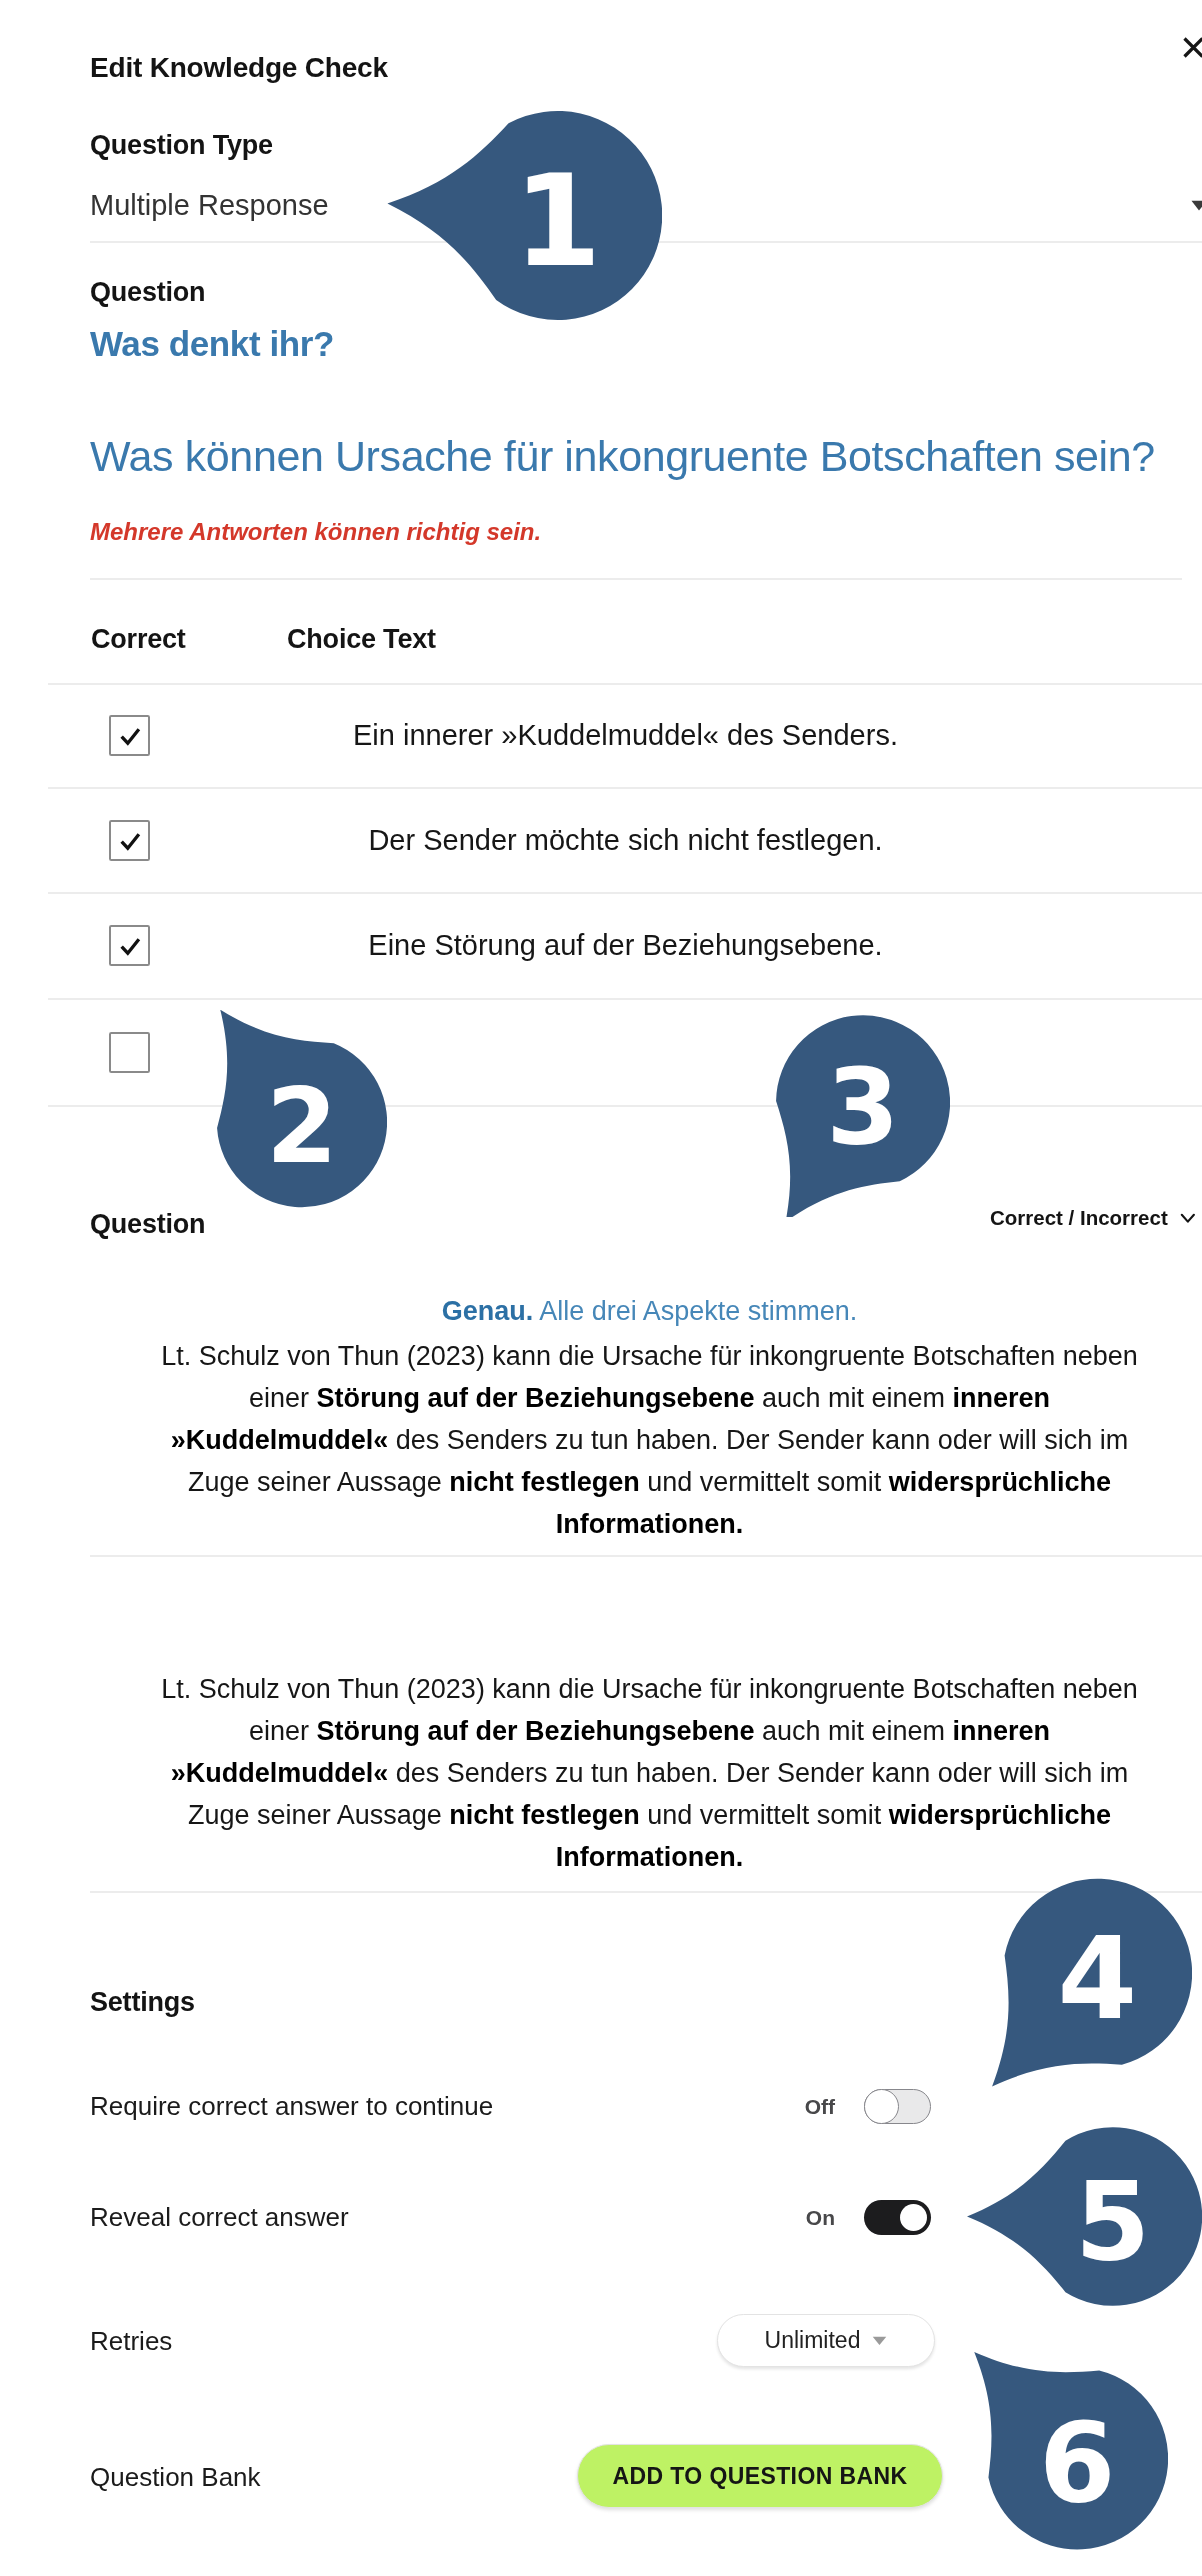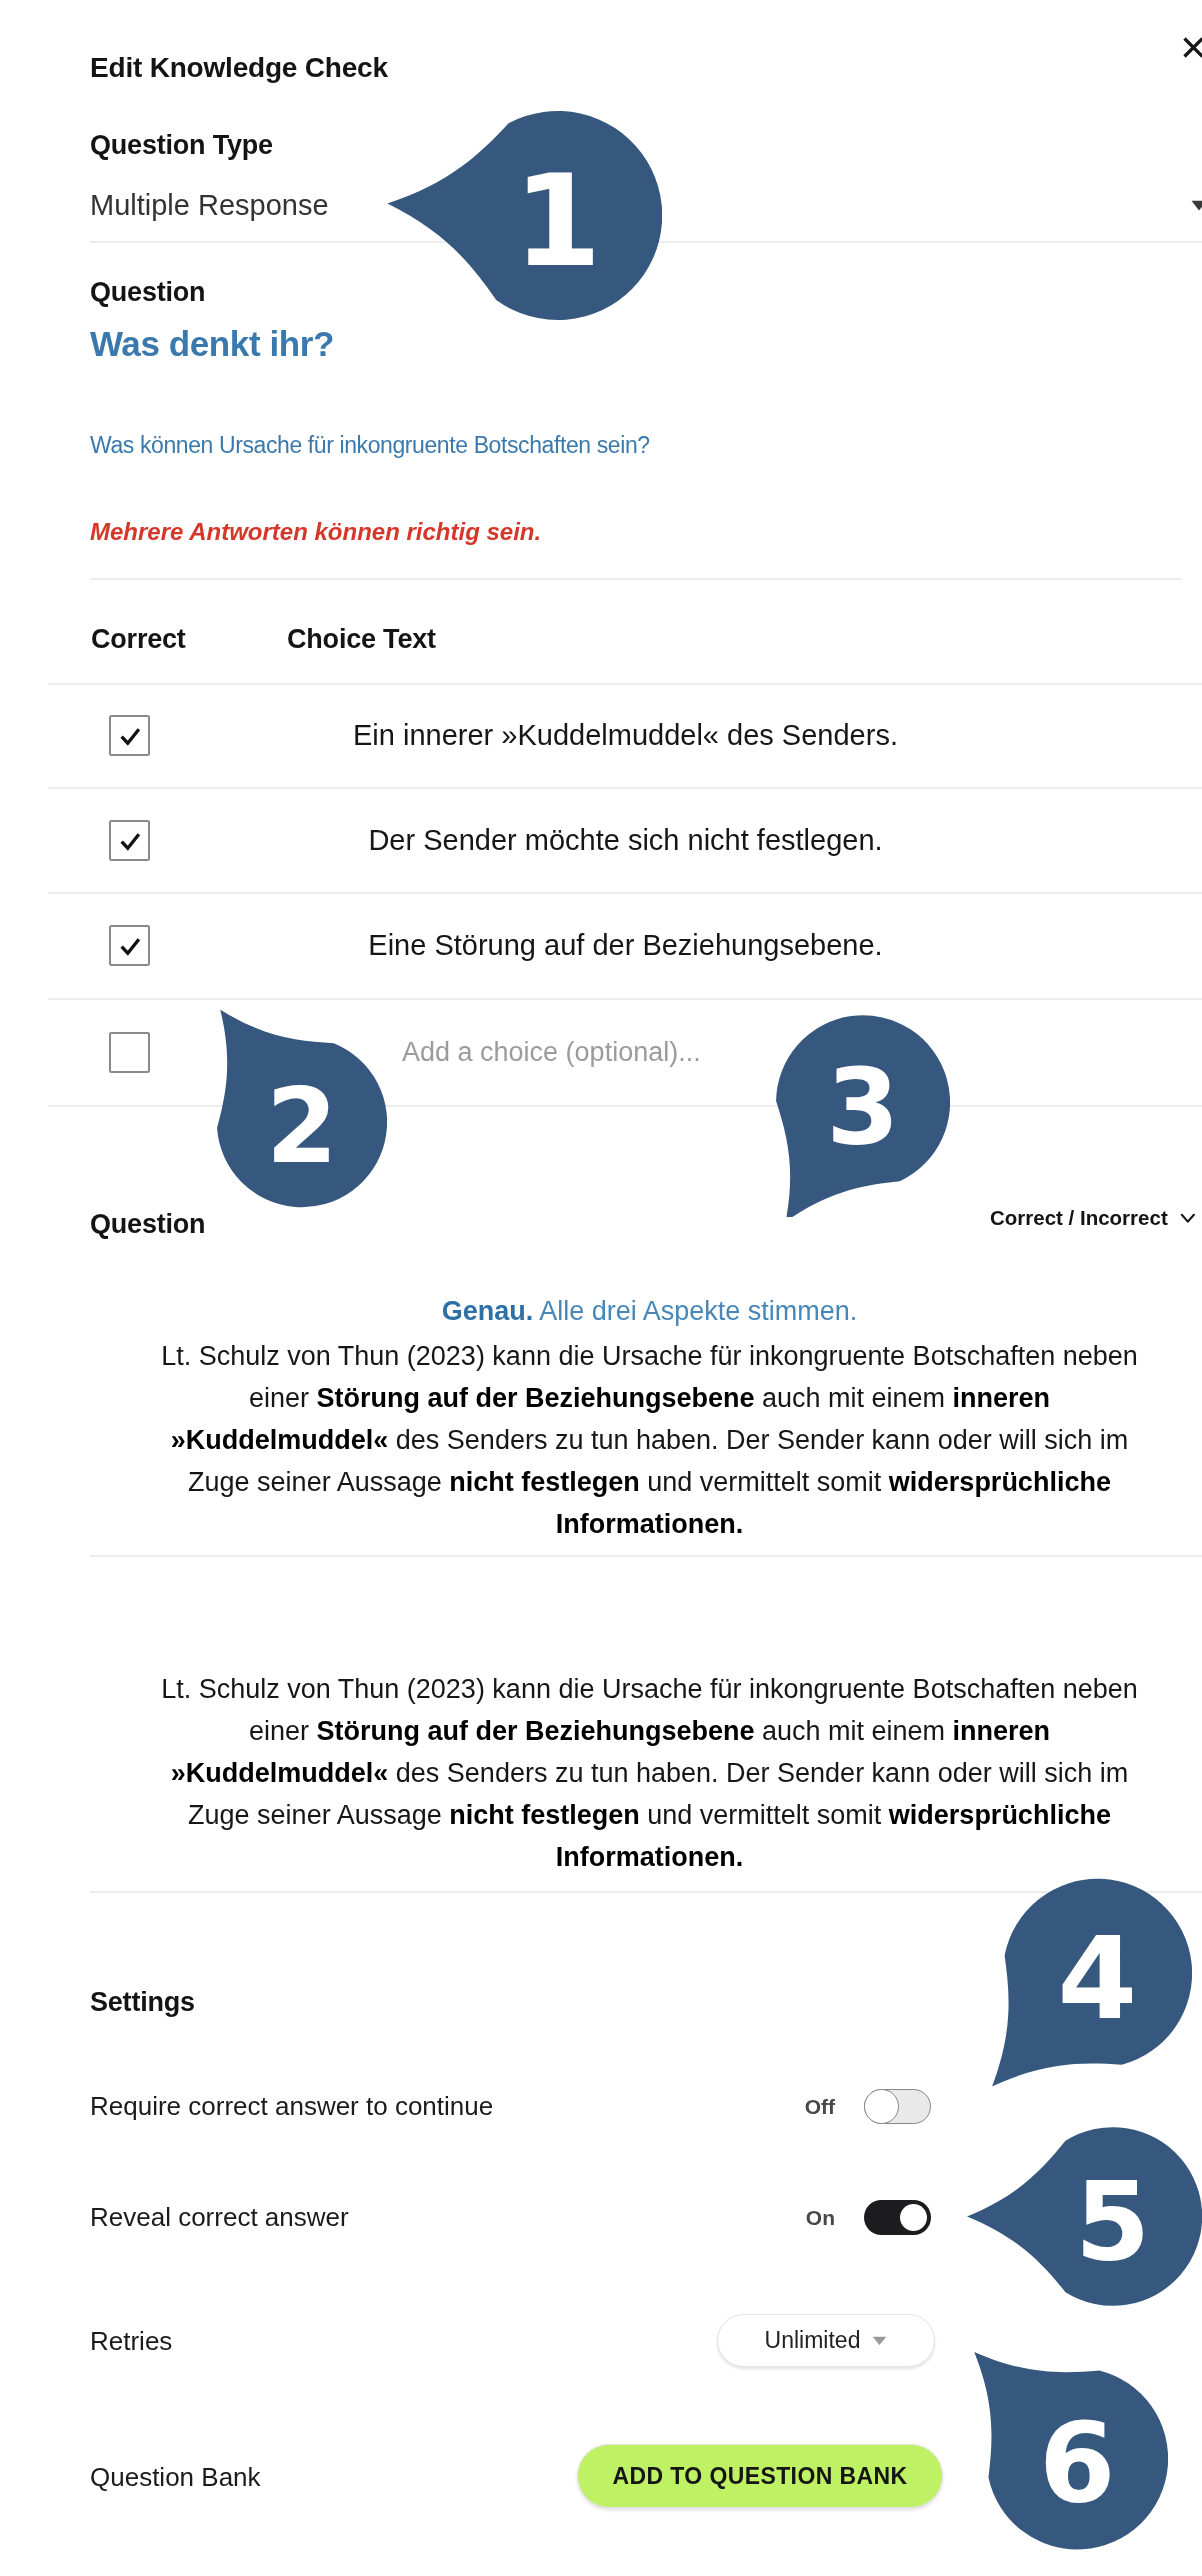--- a/index.html
+++ b/index.html
@@ -24,21 +24,21 @@
 
   
   .lbl{font-size:27px;font-weight:bold;color:#141414;letter-spacing:-0.2px;}
 
   
   .qt-row{left:42px;right:42px;top:189px;display:flex;align-items:center;justify-content:space-between;cursor:pointer;}
   .qt-value{font-size:29px;color:#333;}
 
   
   .q-heading{left:42px;top:324px;font-size:35px;font-weight:bold;color:#3A79AD;letter-spacing:-0.4px;}
-  .q-prompt{left:42px;top:432px;font-size:23px;color:#3A79AD;letter-spacing:-0.4px;}
+  .q-prompt{left:42px;top:432px;font-size:43px;color:#3A79AD;letter-spacing:-0.4px;}
   .q-note{left:42px;top:518px;font-size:24px;font-weight:bold;font-style:italic;color:#D4382A;}
 
   
   .col-correct{left:43px;top:624px;}
   .col-text{left:239px;top:624px;}
   .choice-row{left:0;right:0;display:flex;align-items:center;height:105px;}
   .cb{margin-left:61px;width:41px;height:41px;box-sizing:border-box;border:2.3px solid #8a8a8a;
       border-radius:2.3px;background:#fff;display:flex;align-items:center;justify-content:center;
       flex:none;cursor:pointer;}
   .choice-text{flex:1;margin-left:16px;margin-right:165px;text-align:center;font-size:29px;color:#161616;cursor:text;}
@@ -138,21 +138,20 @@
       <svg class="check" width="30" height="30" viewBox="0 0 54 54">
         <polyline points="12,28 23,40 43,15" stroke="#111" stroke-width="6" fill="none"></polyline>
       </svg>
     </span>
     <div class="choice-text">Eine Störung auf der Beziehungsebene.</div>
   </div>
   <div class="hr full" style="top:998px;"></div>
 
   <div class="abs choice-row" style="top:999px;height:106px;">
     <span class="cb"></span>
-    <input class="add-input" type="text" placeholder="Add a choice (optional)..." style="">
   </div>
   <div class="hr full" style="top:1105px;"></div>
 
   <div class="abs lbl fb-label">Question</div>
   <div class="abs fb-mode">
     <span class="fb-mode-value">Correct / Incorrect</span>
     <svg width="19.7" height="19.7" viewBox="0 0 26 26">
       <polyline points="5,9 13,18 21,9" stroke="#141414" stroke-width="2.8" fill="none" stroke-linecap="round" stroke-linejoin="round"></polyline>
     </svg>
   </div>

